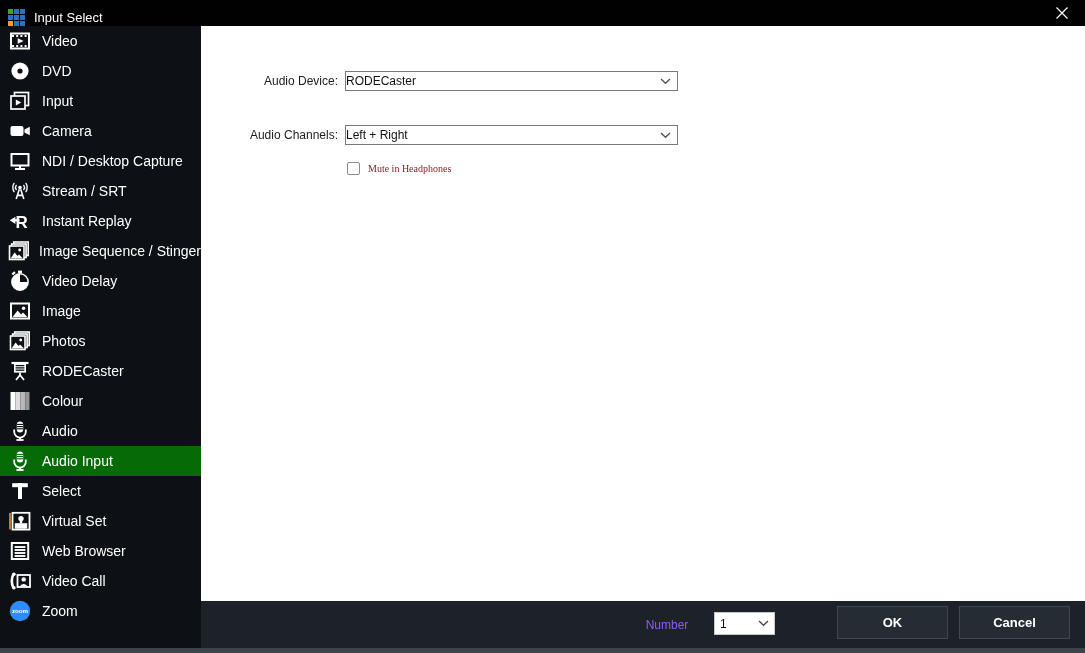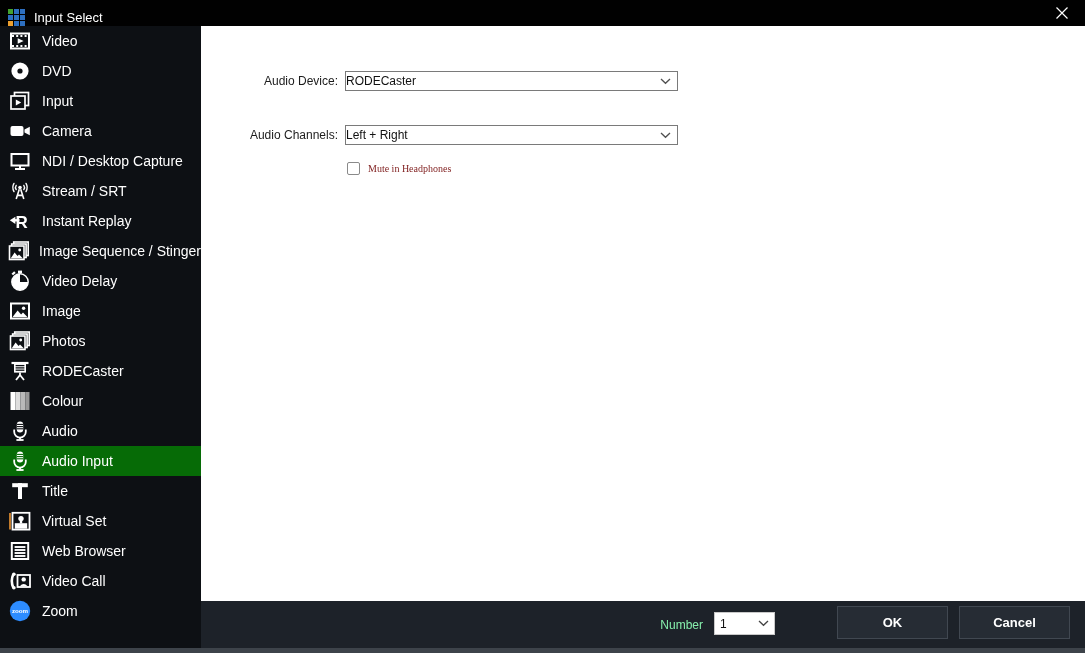--- a/index.html
+++ b/index.html
@@ -57,22 +57,22 @@
   }
   .checkbox-label{
     position:absolute; left:167px; top:136px; font-size:10px; color:#7f1d1d; line-height:13px;font-family:Liberation Serif, serif;
   }
   
   .bottombar{
     position:absolute; left:201px; top:601px; width:884px; height:47px;
     background:#1d2229;
   }
   .number-label{
-    position:absolute; left:430px; top:17px; width:72px; text-align:right;
-    color:#86efac; font-size:12px;
+    position:absolute; left:430px; top:17px; width:72px; text-align:center;
+    color:#8b5cf6; font-size:12px;
   }
   .number-combo{
     position:absolute; left:513px; top:11px; width:61px; height:23px;
     background:#ffffff; border:1px solid #c9c9c9;
     display:flex; align-items:center; font-size:12px; color:#111; padding-left:5px;
   }
   .number-combo .chev{ margin-left:auto; margin-right:5px; display:flex; }
   .btn{
     position:absolute; top:5px; width:111px; height:33px;
     background:#262c34; border:1px solid #414851; color:#ffffff;
@@ -309,21 +309,21 @@
       <span class="sb-label">Audio Input</span>
     </div>
 
     <div class="sb-item">
       <span class="sb-icon">
         <svg width="22" height="22" viewBox="0 0 22 22">
             <rect x="3.2" y="3.2" width="15.6" height="4" fill="#fff"></rect>
             <rect x="9" y="3.2" width="4" height="15.8" fill="#fff"></rect>
           </svg>
       </span>
-      <span class="sb-label">Title</span>
+      <span class="sb-label">Select</span>
     </div>
 
     <div class="sb-item">
       <span class="sb-icon">
         <svg width="22" height="22" viewBox="0 0 22 22">
             <rect x="0" y="3" width="2" height="16.5" fill="#c07a2b"></rect>
             <rect x="3.5" y="2.8" width="17" height="16.8" fill="none" stroke="#fff" stroke-width="1.8"></rect>
             <circle cx="12" cy="8.6" r="2.7" fill="#fff"></circle>
             <rect x="10.8" y="11" width="2.4" height="2.4" fill="#fff"></rect>
             <rect x="5.8" y="13.2" width="12.4" height="5.5" fill="#fff"></rect>

